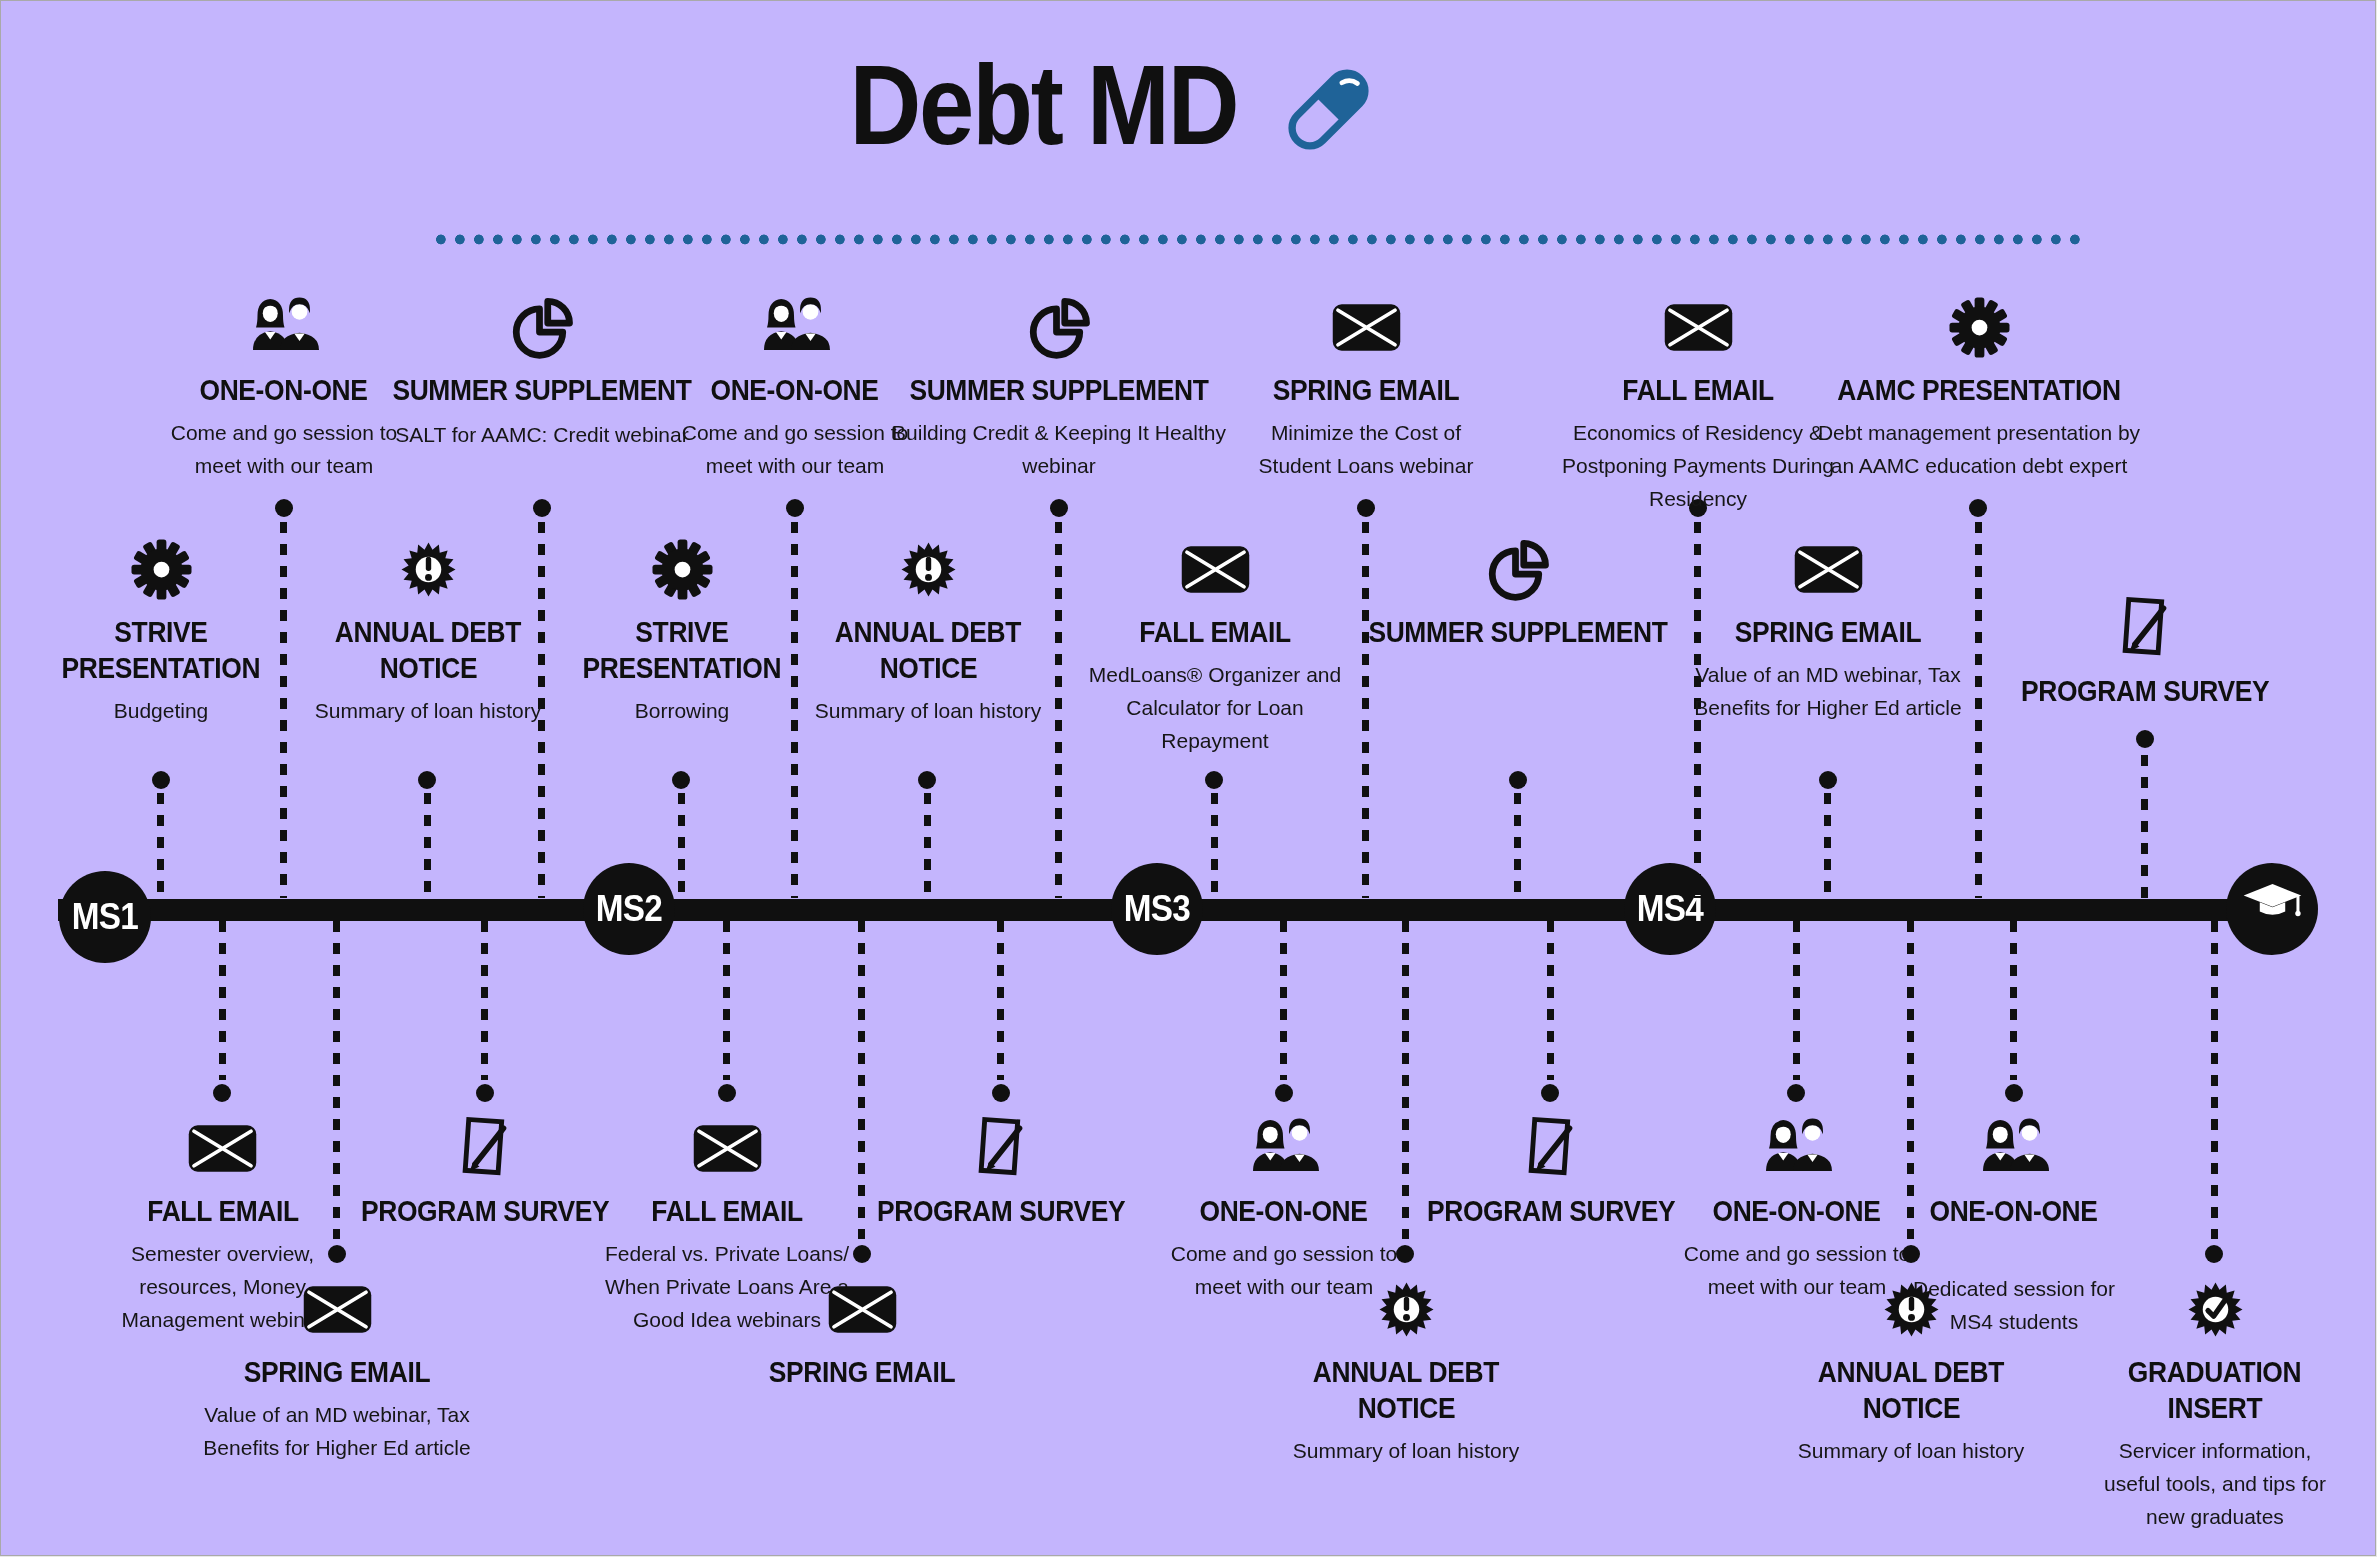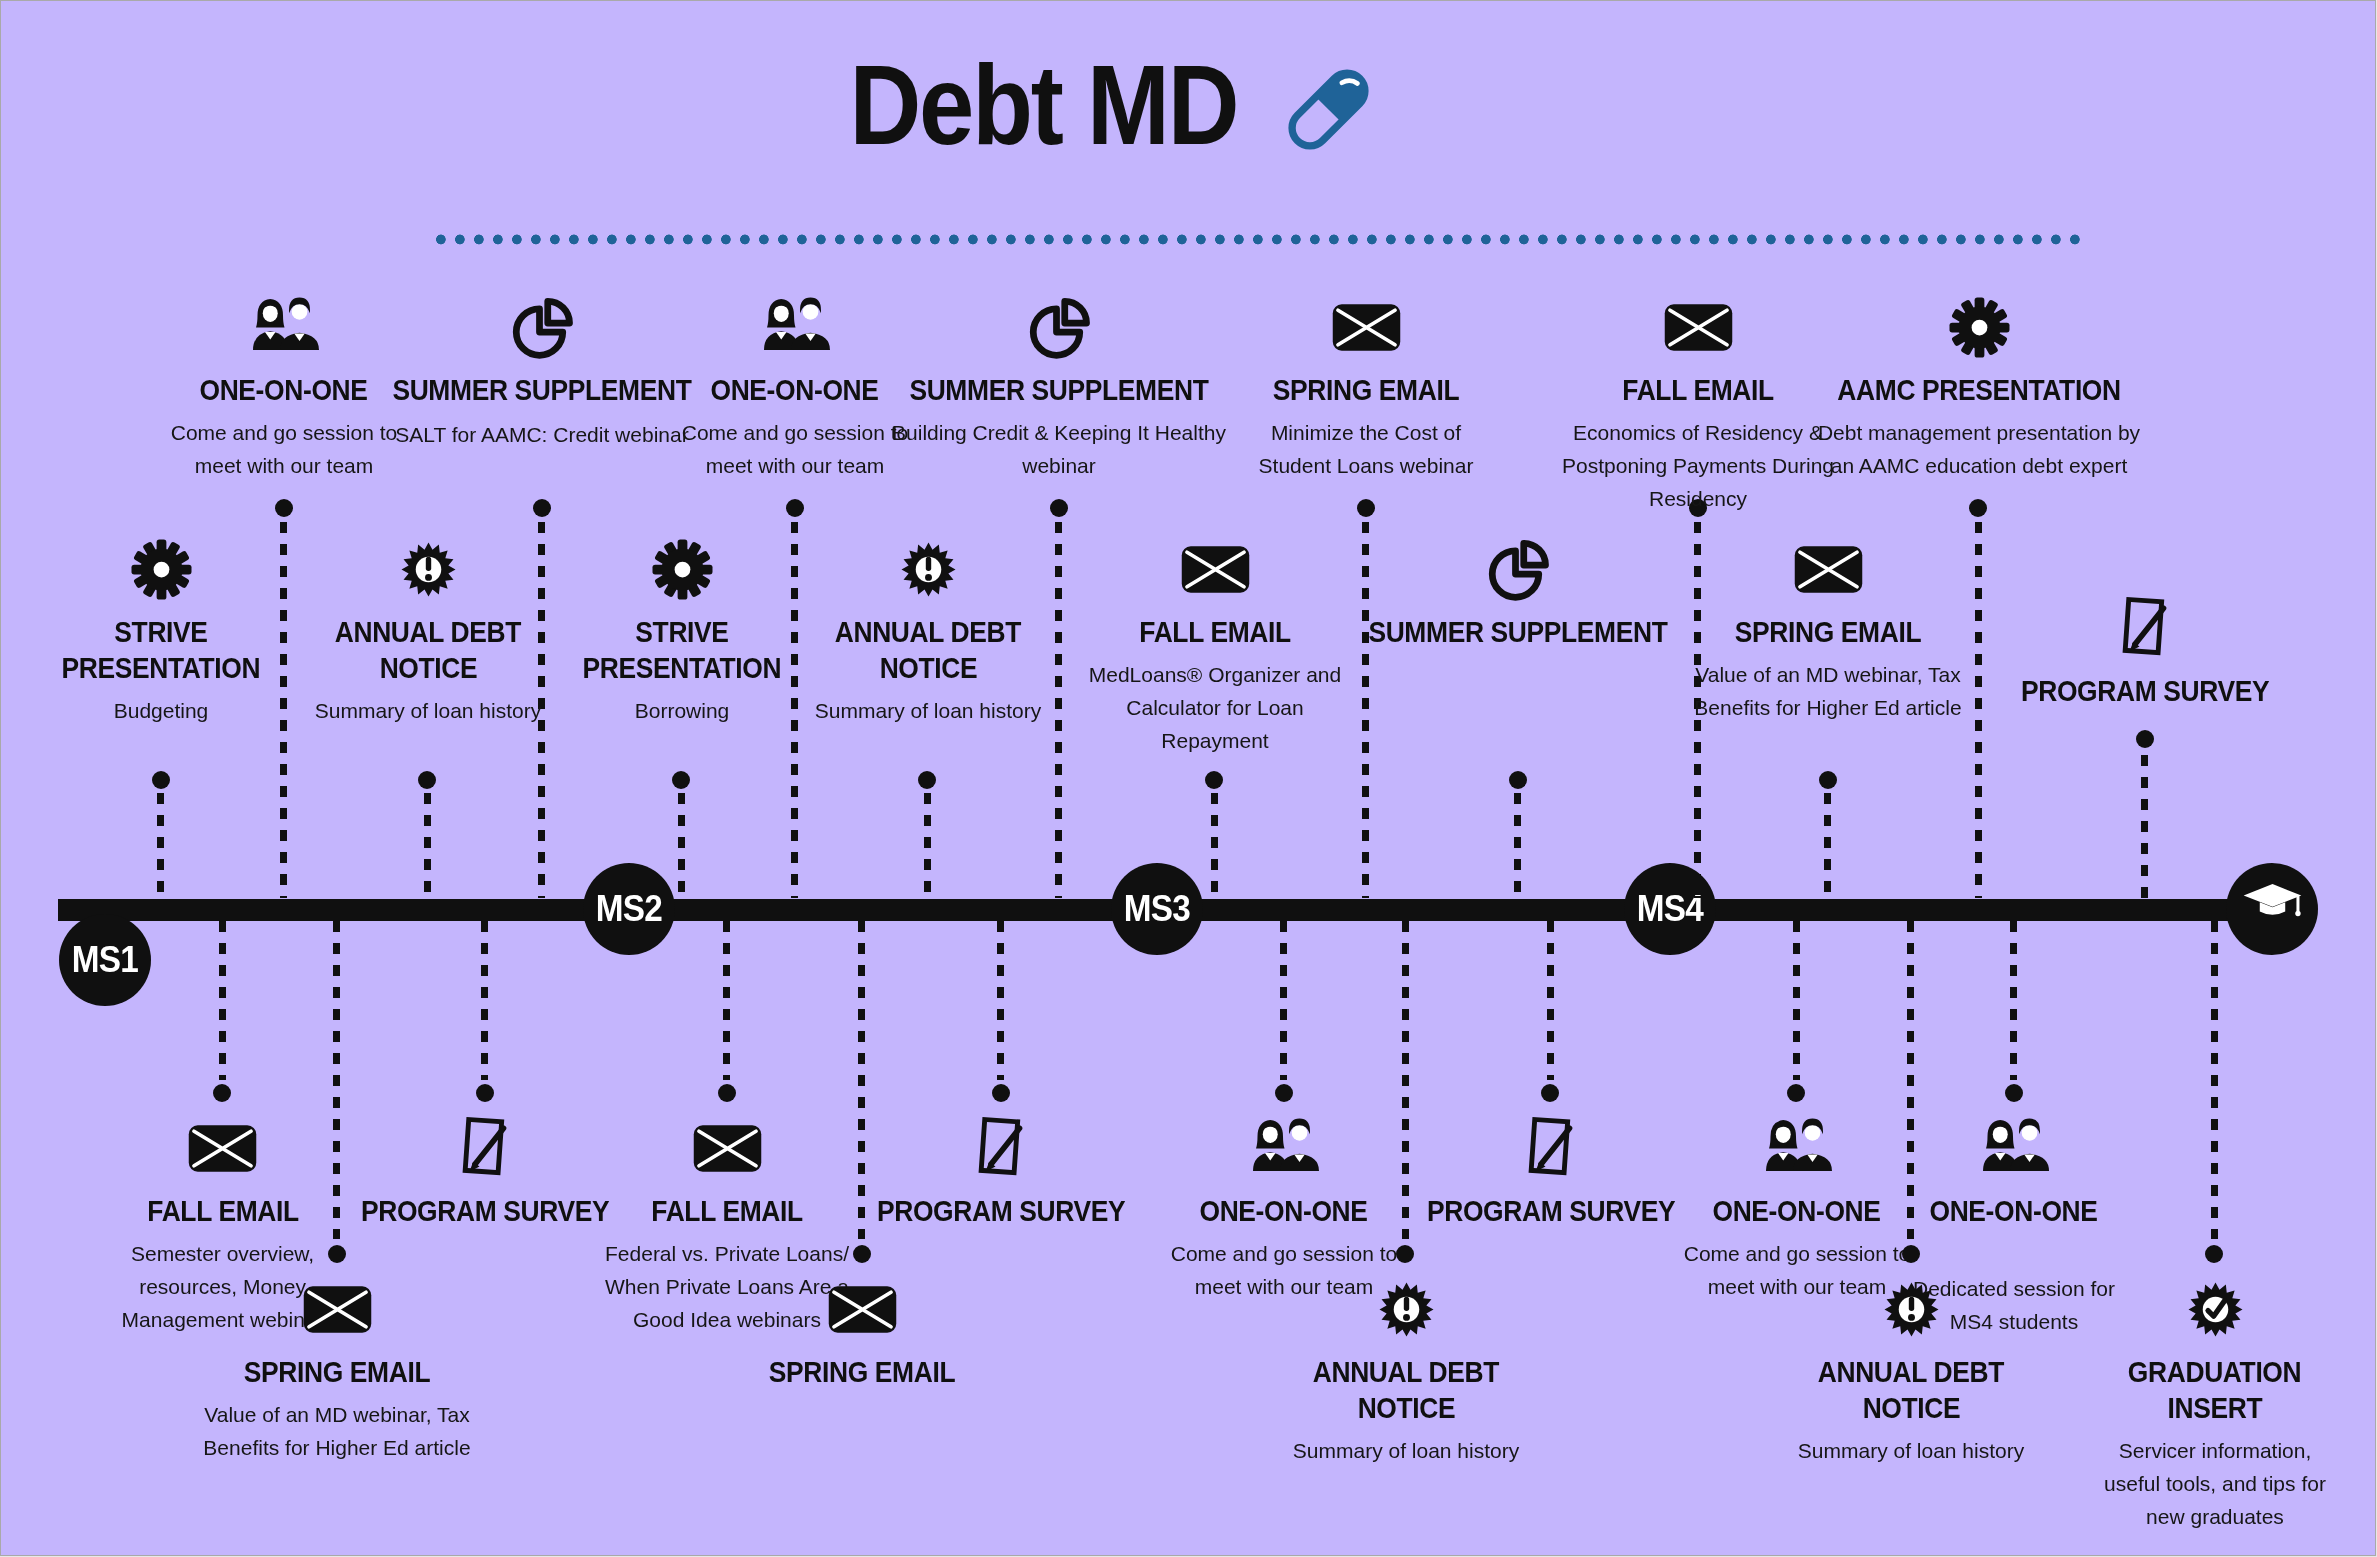--- a/index.html
+++ b/index.html
@@ -123,21 +123,21 @@
   <div class="header">
     <div class="title-text">Debt MD</div>
     <svg class="pill-svg" viewBox="0 0 128 128" width="105" height="105">
         <use href="#i-pill"></use>
       </svg>
   </div>
   <div class="divider" style="background-image: radial-gradient(circle at 4.9px 5.3px, rgb(31, 99, 152) 4.5px, transparent 5.1px); background-size: 19px 10.7px;"></div>
 
   <div class="tl-bar"></div>
   <div id="nodes">
-      <div class="tl-node" style="left: 58px; top: 913px; justify-content: center;">
+      <div class="tl-node" style="left: 58px; top: 870px; justify-content: center;">
         <span class="nlabel">MS1</span>
       </div>
       <div class="tl-node" style="left: 582px; top: 862px;">
         <span class="nlabel">MS2</span>
       </div>
       <div class="tl-node" style="left: 1110px; top: 862px;">
         <span class="nlabel">MS3</span>
       </div>
       <div class="tl-node" style="left: 1623px; top: 862px;">
         <span class="nlabel">MS4</span>

